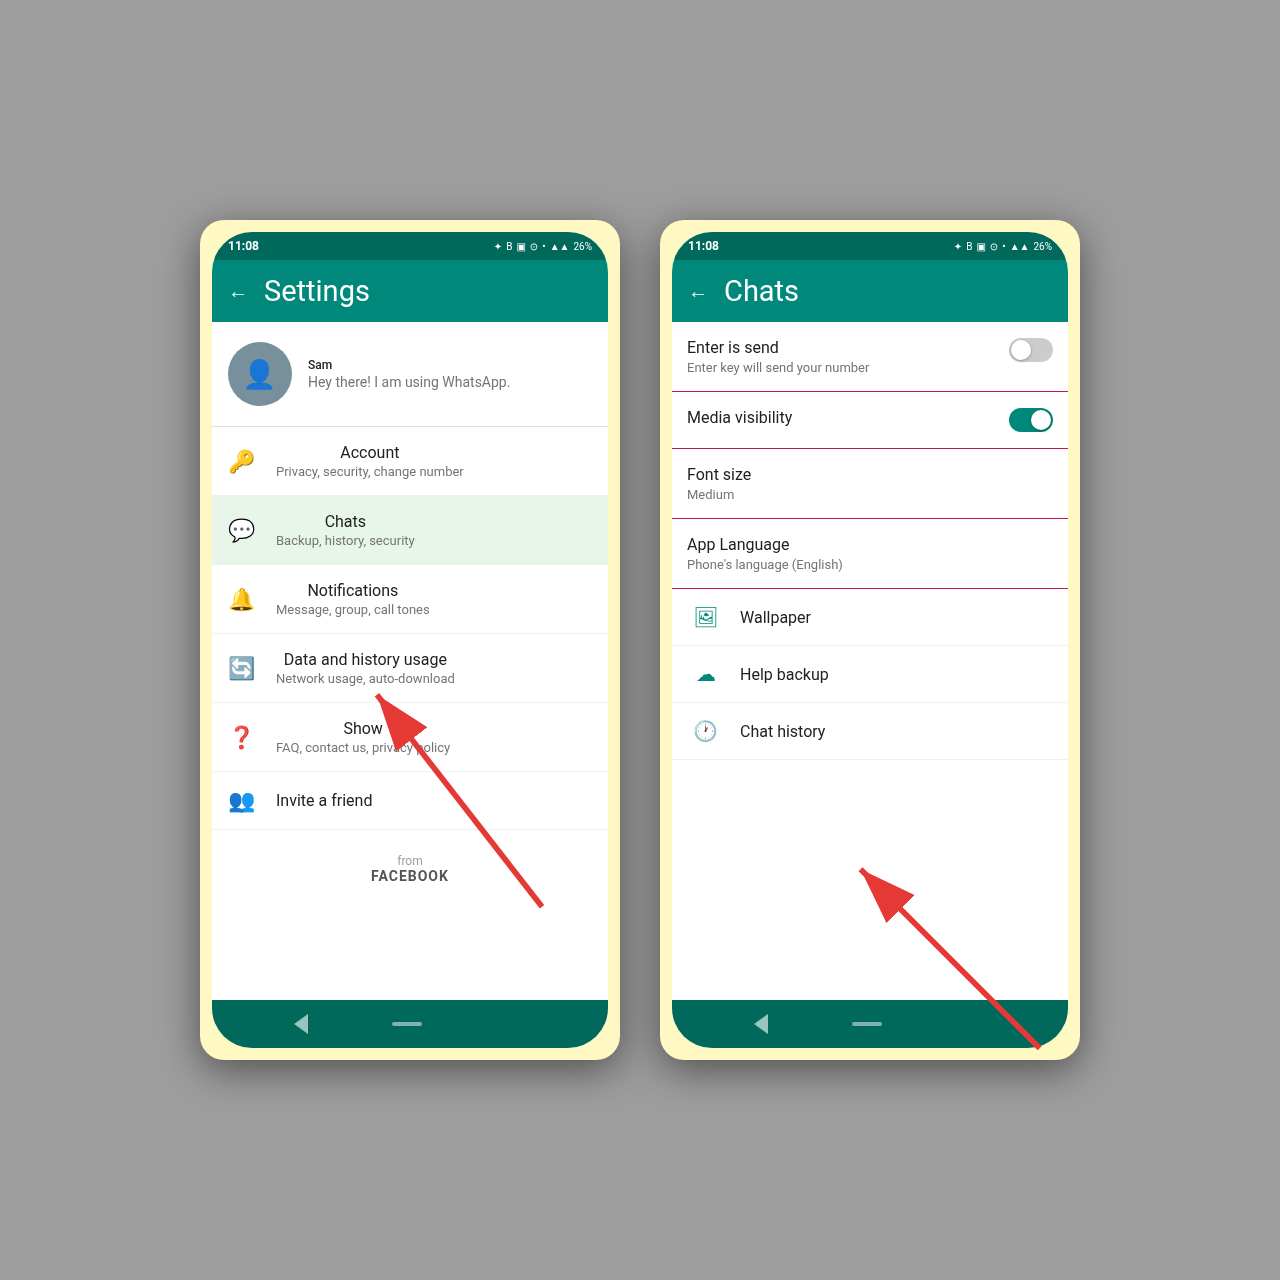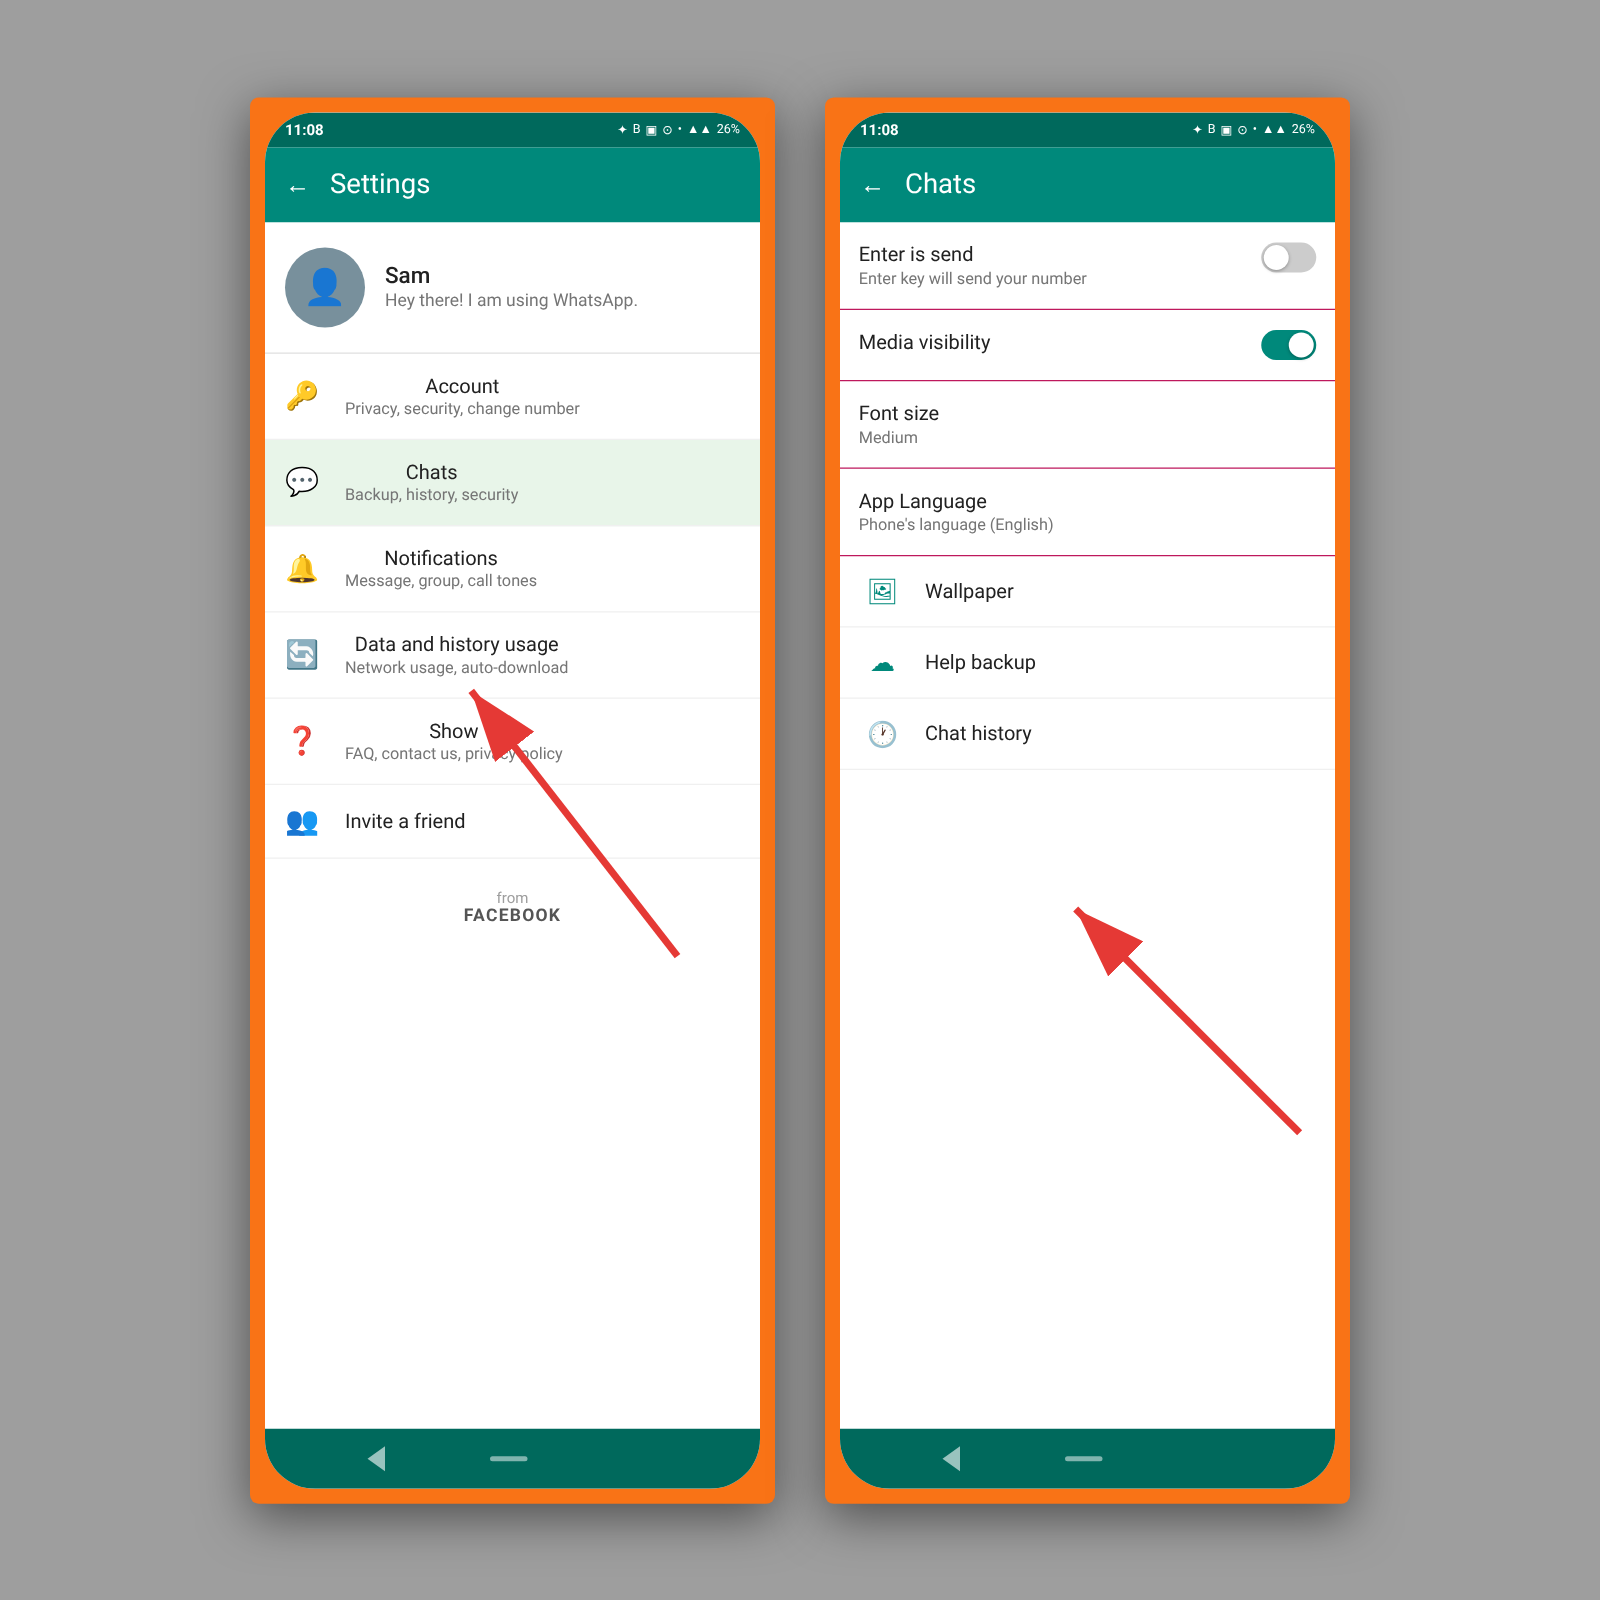--- a/index.html
+++ b/index.html
@@ -9,23 +9,23 @@
       background-color: #9e9e9e;
       display: flex;
       align-items: center;
       justify-content: center;
       gap: 40px;
       font-family: 'Roboto', Arial, sans-serif;
     }
 
     .phone {
       width: 420px;
-      height: 1125px;
-      background: #f97316;
-      border-radius: 7px;
+      height: 840px;
+      background: #fef9c3;
+      border-radius: 24px;
       padding: 12px;
       position: relative;
       box-shadow: 0 10px 40px rgba(0,0,0,0.5);
     }
 
     .phone-inner {
       width: 100%;
       height: 100%;
       background: #fff;
       border-radius: 40px;
@@ -61,21 +61,21 @@
       background: #00897b;
       color: #fff;
       display: flex;
       align-items: center;
       padding: 14px 16px;
       gap: 16px;
       min-height: 60px;
     }
 
     .app-bar-title {
-      font-size: 22px;
+      font-size: 29px;
       font-weight: 400;
       color: #fff;
     }
 
     .back-arrow {
       font-size: 20px;
       color: #fff;
       cursor: pointer;
     }
 
@@ -101,21 +101,21 @@
       background: #78909c;
       overflow: hidden;
       display: flex;
       align-items: center;
       justify-content: center;
       font-size: 28px;
       color: #fff;
     }
 
     .profile-info .name {
-      font-size: 18px;
+      font-size: 12px;
       font-weight: 500;
       color: #212121;
     }
 
     .profile-info .status {
       font-size: 14px;
       color: #757575;
       margin-top: 2px;
     }
 

